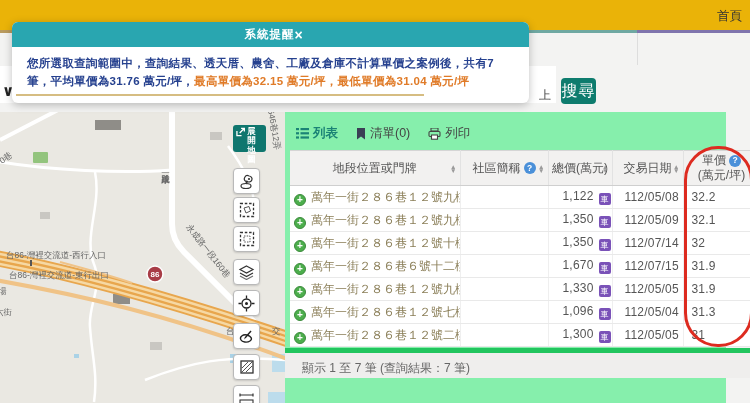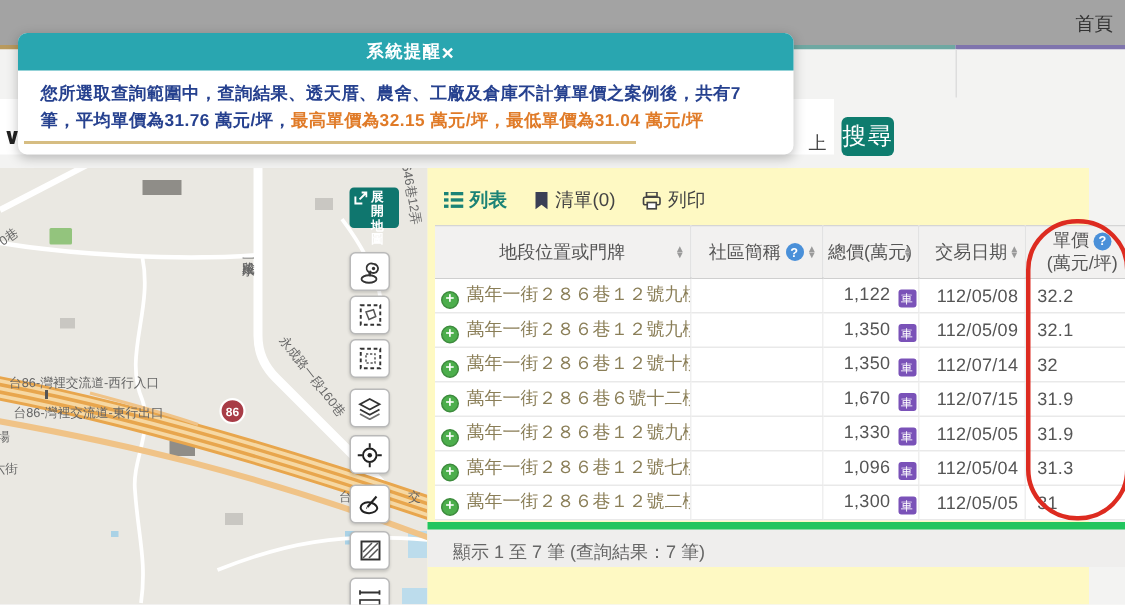--- a/index.html
+++ b/index.html
@@ -1,21 +1,21 @@
 <!DOCTYPE html>
 <html><head>
 <meta charset="utf-8">
 <style>
   * { margin:0; padding:0; box-sizing:border-box; }
   html,body { width:750px; height:403px; }
   body { font-family:"Liberation Sans","DejaVu Sans",sans-serif; background:#fff; }
   #app { position:relative; width:750px; height:403px; overflow:hidden; background:#f3f3f2; }
 
   
-  .topnav { position:absolute; left:0; top:0; width:750px; height:30px; background:#a3a3a3; }
+  .topnav { position:absolute; left:0; top:0; width:750px; height:30px; background:#eab308; }
   .topnav .links { position:absolute; right:8px; top:8px; display:flex; gap:14px; font-size:12.5px; color:#333; }
   .topnav .links span { cursor:pointer; }
   .strip { position:absolute; top:30px; height:3px; }
   .strip.tan { left:0; width:36px; background:#b99a5e; }
   .strip.teal { left:470px; width:167px; background:#6fa8a2; }
   .strip.purple { left:637px; width:113px; background:#7f74ad; }
   .vdiv { position:absolute; left:637px; top:33px; width:1px; height:32px; background:#ddd; }
   .panel-bg { position:absolute; left:0; top:33px; width:750px; height:79px; background:#f3f3f2; }
   .search-strip { position:absolute; left:0; top:66px; width:556px; height:37px; background:#fff; }
   .chevron { position:absolute; left:2px; top:82px; font-size:15px; font-weight:bold; color:#222; }
@@ -40,21 +40,21 @@
   .map svg { display:block; }
   .expand-btn { position:absolute; left:233px; top:125px; width:33px; height:27px; background:#0f766e; border-radius:3px;
     color:#fff; display:flex; gap:2px; padding:2px 3px; cursor:pointer; z-index:6; }
   .expand-txt { font-size:8.5px; line-height:1.1; font-weight:bold; }
   .map-tools { position:absolute; left:233px; top:168px; width:27px; display:flex; flex-direction:column; gap:3px; z-index:5; }
   .tool-btn { width:27px; height:26px; background:#fff; border:1px solid #b9b9b9; border-radius:4px;
     display:flex; align-items:center; justify-content:center; cursor:pointer; box-shadow:0 1px 2px rgba(0,0,0,.15); }
   .tool-btn.gap1 { margin-top:4px; } .tool-btn.gap2 { margin-top:2px; }
 
   
-  .rpanel { position:absolute; left:285px; top:112px; width:441px; height:291px; background:#fef9c3; }
+  .rpanel { position:absolute; left:285px; top:112px; width:441px; height:291px; background:#86efac; }
   .toolbar { position:absolute; left:11px; top:13px; display:flex; gap:18px; font-size:12.5px; color:#444; align-items:center; }
   .tb-item { display:flex; align-items:center; gap:4px; cursor:pointer; }
   .tb-item.active { color:#1b8376; font-weight:bold; }
   table.results { position:absolute; left:5px; top:38px; width:470px; border-collapse:collapse; table-layout:fixed;
     background:#fff; font-size:12px; color:#555; }
   table.results col.c1{width:170px} table.results col.c2{width:88px} table.results col.c3{width:64px}
   table.results col.c4{width:71px} table.results col.c5{width:77px}
   table.results thead th { background:#f2f1f0; border-top:1px solid #d5d5d5; border-bottom:1px solid #cfcfcf;
     border-right:1px solid #e2e2e2; height:35px; font-weight:normal; font-size:12px; color:#555; position:relative; }
   table.results td { border-bottom:1px solid #e9e9e9; border-right:1px solid #efefef; height:23px; padding:0 4px;

